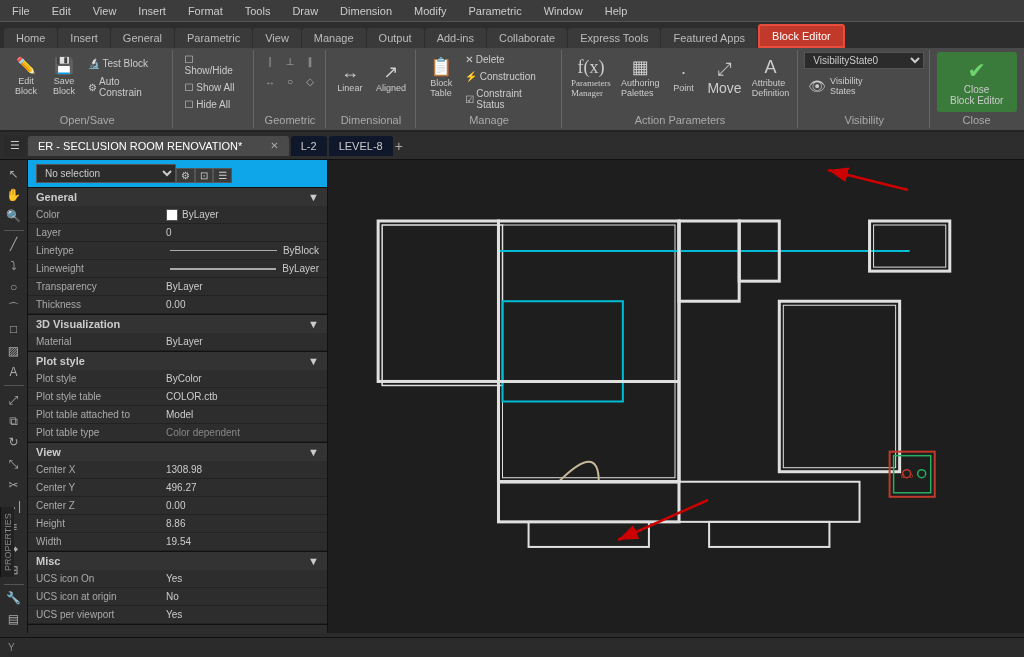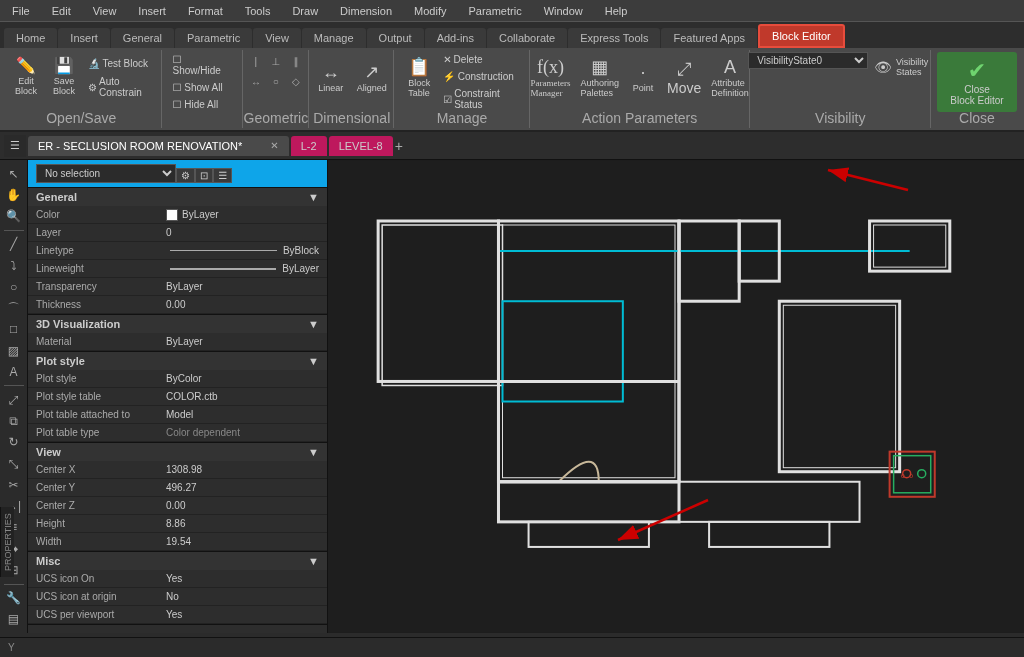--- a/index.html
+++ b/index.html
@@ -9,30 +9,30 @@
     .menu-bar { background: #3c3c3c; height: 22px; display: flex; align-items: center; padding: 0 4px; gap: 6px; border-bottom: 1px solid #555; }
     .menu-item { color: #ccc; padding: 2px 8px; cursor: pointer; font-size: 11px; }
 
     
     .ribbon { background: #3a3a3a; border-bottom: 2px solid #222; }
     .ribbon-tabs { display: flex; align-items: flex-end; height: 26px; background: #2d2d2d; padding-left: 4px; gap: 1px; }
     .ribbon-tab { padding: 4px 12px; font-size: 11px; color: #bbb; cursor: pointer; background: #3a3a3a; border-top-left-radius: 3px; border-top-right-radius: 3px; }
     .ribbon-tab.highlight { background: #c0392b; color: #fff; border: 1px solid #e74c3c; border-bottom: none; }
     .ribbon-content { display: flex; height: 82px; background: #4a4a4a; align-items: stretch; padding: 2px; gap: 1px; }
     .ribbon-group { display: flex; flex-direction: column; align-items: center; border-right: 1px solid #666; padding: 2px 6px; min-width: 50px; position: relative; }
-    .ribbon-group-label { font-size: 14px; color: #aaa; position: absolute; bottom: 2px; left: 0; right: 0; text-align: center; }
+    .ribbon-group-label { font-size: 11px; color: #aaa; position: absolute; bottom: 2px; left: 0; right: 0; text-align: center; }
     .ribbon-buttons { display: flex; gap: 2px; align-items: center; flex: 1; }
     .ribbon-btn { display: flex; flex-direction: column; align-items: center; justify-content: center; cursor: pointer; padding: 2px 4px; border-radius: 2px; min-width: 36px; height: 60px; }
     .ribbon-btn .icon { font-size: 20px; line-height: 1; }
     .ribbon-btn .label { font-size: 9px; color: #ccc; text-align: center; margin-top: 2px; }
     .ribbon-btn-small { display: flex; align-items: center; gap: 2px; cursor: pointer; padding: 2px 4px; border-radius: 2px; font-size: 10px; color: #ccc; }
 
     
     .tab-bar { background: #2d2d2d; height: 28px; display: flex; align-items: center; padding: 0 4px; gap: 2px; border-bottom: 1px solid #111; }
-    .tab-item { padding: 4px 10px; background: #be185d; color: #ccc; font-size: 11px; cursor: pointer; border-top-left-radius: 3px; border-top-right-radius: 3px; display: flex; align-items: center; gap: 4px; }
+    .tab-item { padding: 4px 10px; background: #0f172a; color: #ccc; font-size: 11px; cursor: pointer; border-top-left-radius: 3px; border-top-right-radius: 3px; display: flex; align-items: center; gap: 4px; }
     .tab-item.active { background: #4a4a4a; color: #fff; gap: 28px; }
     .tab-close { font-size: 10px; color: #aaa; }
     .tab-plus { color: #aaa; font-size: 14px; cursor: pointer; }
 
     
     .main-layout { display: flex; height: calc(657px - 22px - 82px - 26px - 28px - 4px); }
 
     
     .left-toolbar { width: 28px; background: #2b2b2b; display: flex; flex-direction: column; align-items: center; padding: 4px 0; gap: 2px; border-right: 1px solid #111; }
     .left-tool { width: 22px; height: 22px; display: flex; align-items: center; justify-content: center; color: #aaa; cursor: pointer; border-radius: 2px; font-size: 12px; }
@@ -184,21 +184,21 @@
         </div>
         <div class="ribbon-btn" style="height:50px;">
           <span style="font-size:18px;">A</span>
           <span style="font-size:9px;color:#ccc;">Attribute<br>Definition</span>
         </div>
       </div>
       <div class="ribbon-group-label">Action Parameters</div>
     </div>
 
     <div class="ribbon-group" style="min-width:130px;">
-      <div style="display:flex;flex-direction:row;gap:2px;padding-bottom:14px;align-items:flex-start;">
+      <div style="display:flex;flex-direction:column;gap:2px;padding-bottom:14px;align-items:flex-start;">
         <select class="visibility-combo">
           <option>VisibilityState0</option>
         </select>
         <div class="ribbon-btn" style="height:30px;flex-direction:row;gap:4px;">
           <span style="font-size:14px;">👁</span>
           <span style="font-size:9px;">Visibility<br>States</span>
         </div>
       </div>
       <div class="ribbon-group-label">Visibility</div>
     </div>

